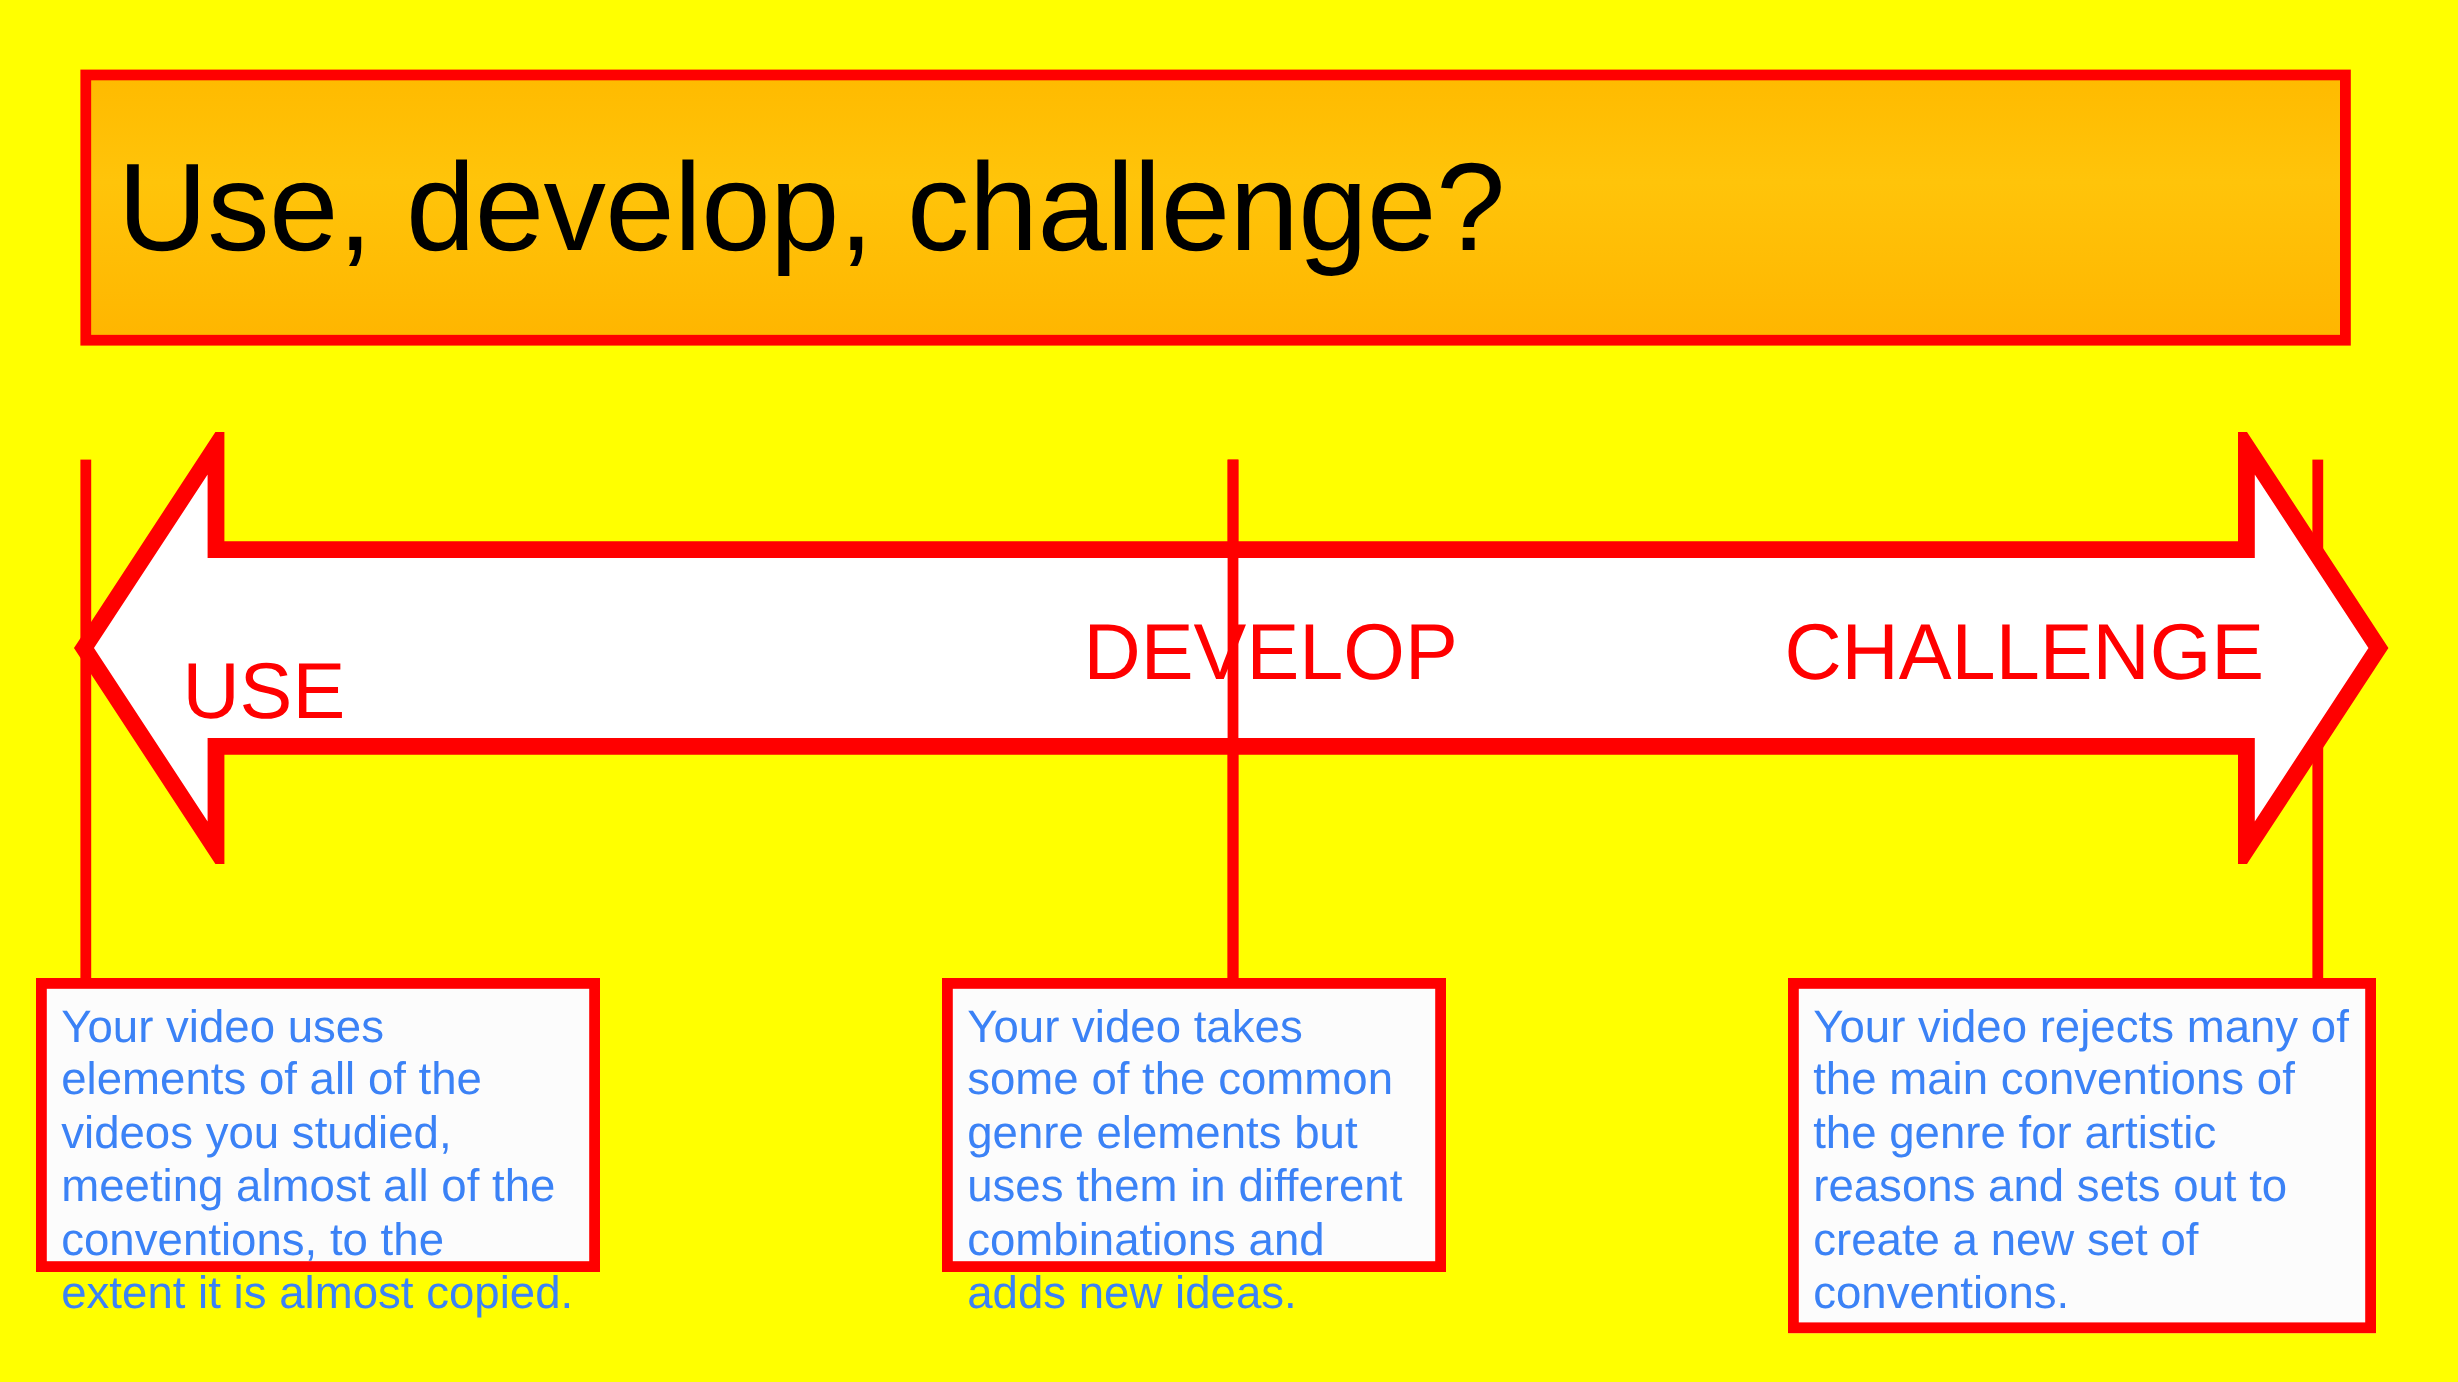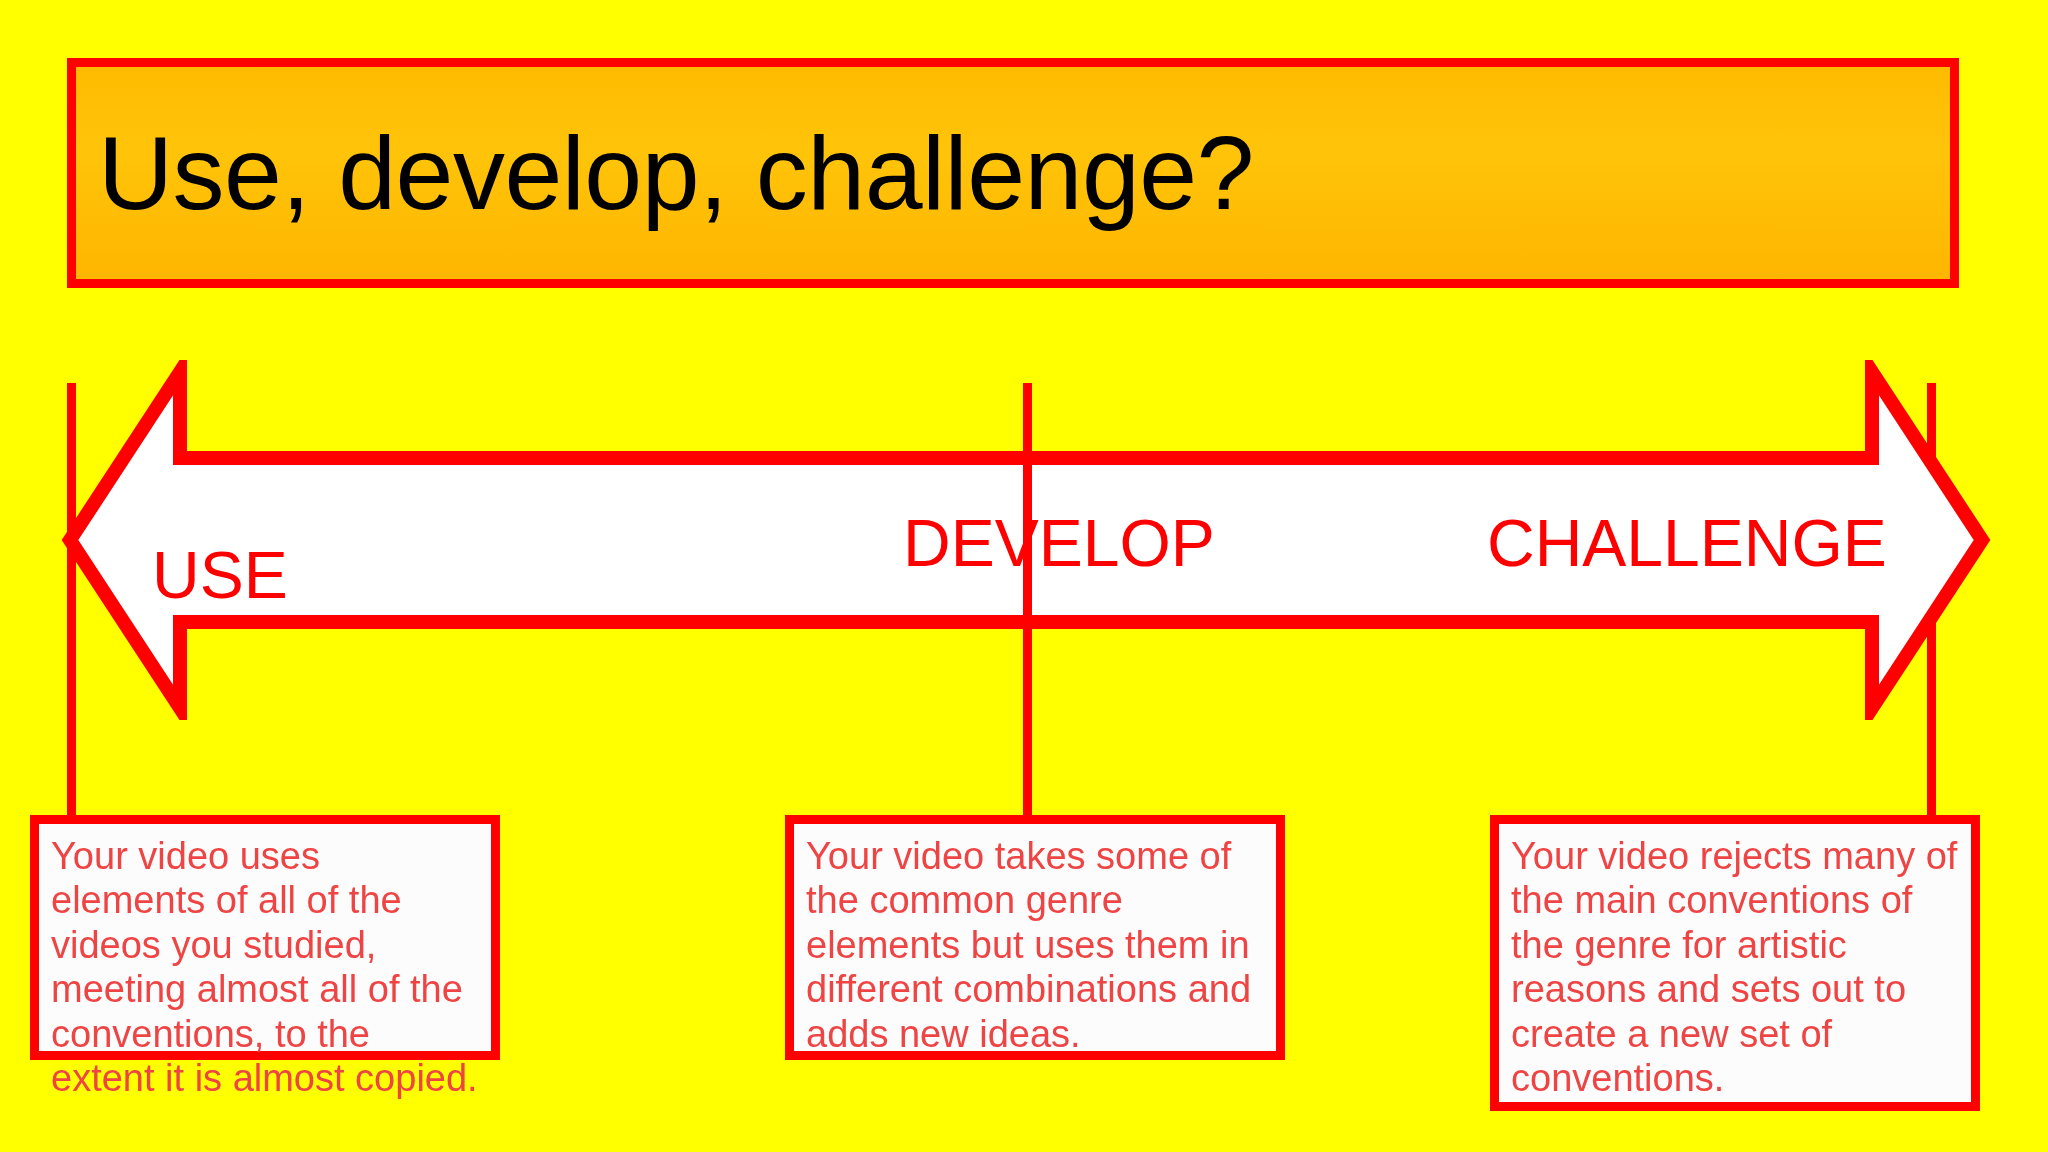--- a/index.html
+++ b/index.html
@@ -77,24 +77,24 @@
   .desc-box {
     position: absolute;
     box-sizing: border-box;
     border: 9px solid #FF0000;
     background: #FCFCFC;
     padding: 10px 12px 6px 12px;
   }
   .desc-text {
     font-size: 38px;
     line-height: 1.17;
-    color: #ef4444;
+    color: #3b82f6;
   }
   #desc-box-1 { left: 30px;   top: 815px; width: 470px;  height: 245px; }
-  #desc-box-2 { left: 785px;  top: 815px; width: 500px;  height: 245px; }
+  #desc-box-2 { left: 785px;  top: 815px; width: 420px;  height: 245px; }
   #desc-box-3 { left: 1490px; top: 815px; width: 490px;  height: 296px; }
 </style>
 </head>
 <body>
 
 <div id="slide">
 
   <div id="title-banner">
     <div id="title-text">Use, develop, challenge?</div>
   </div>

